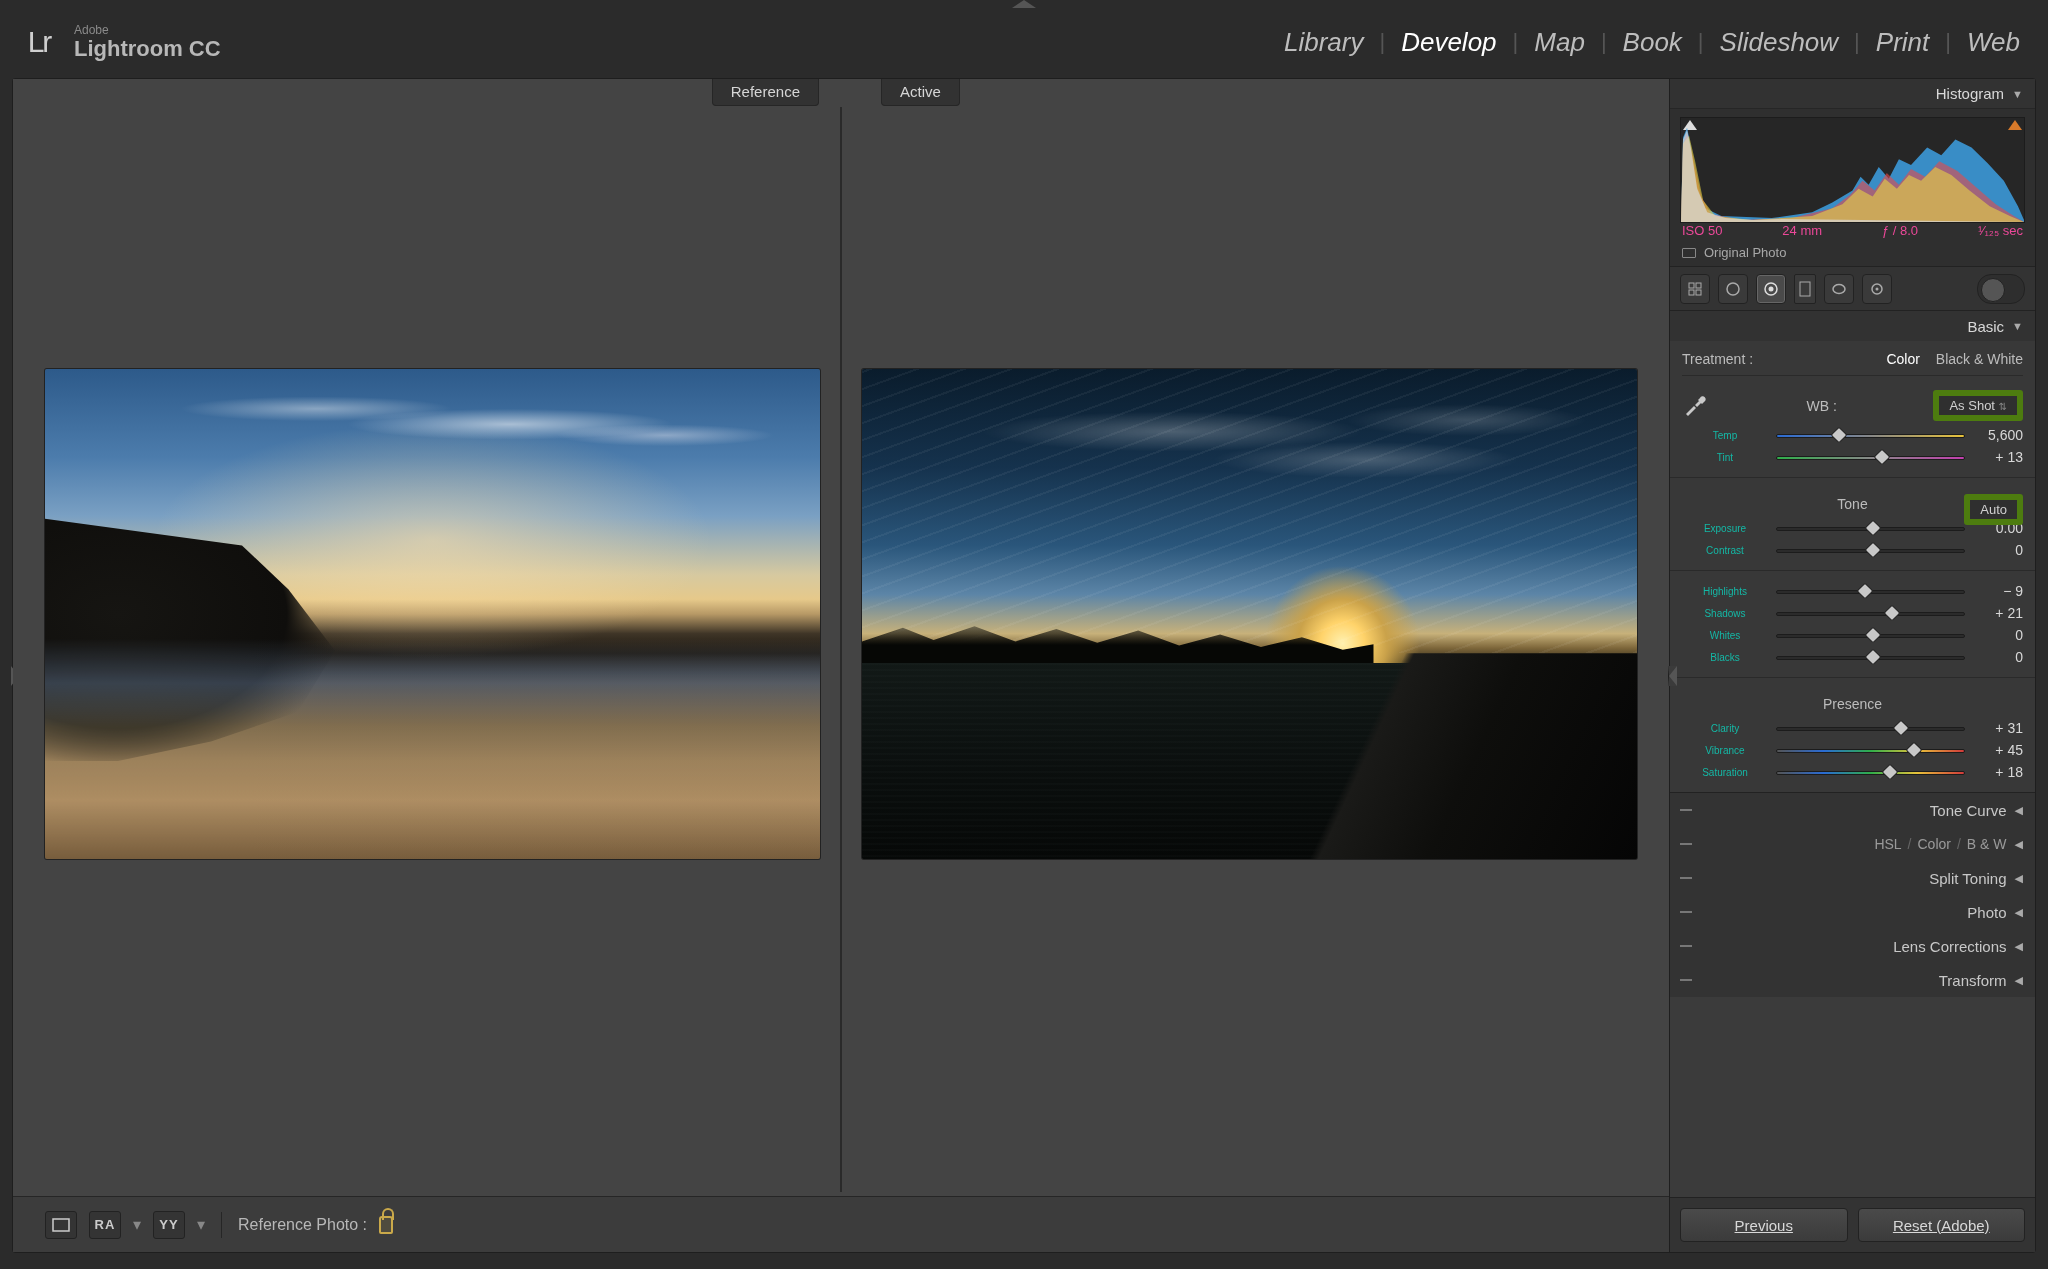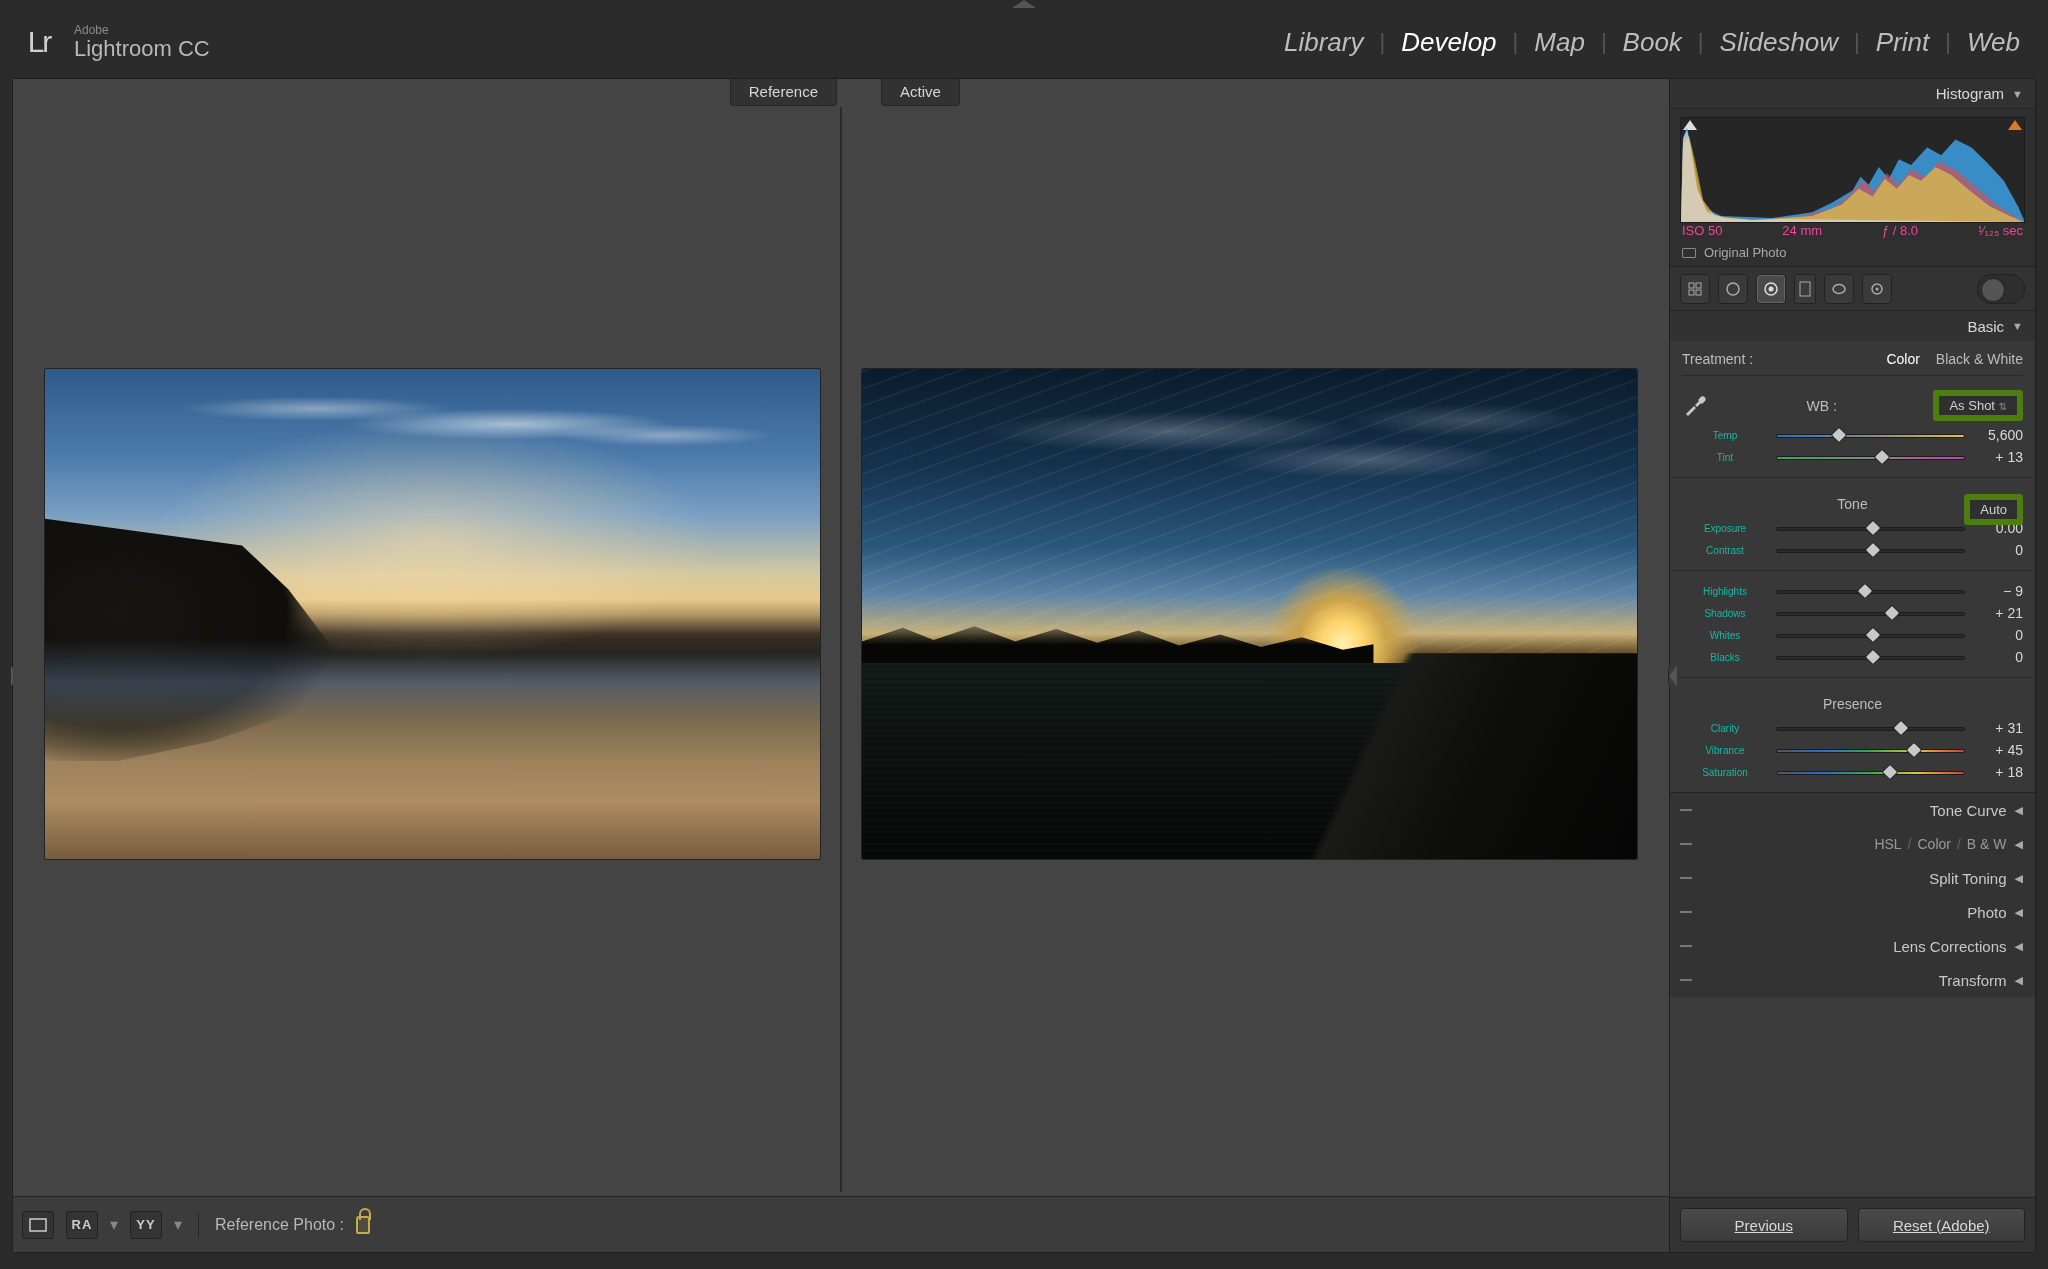--- a/index.html
+++ b/index.html
@@ -8,37 +8,37 @@
 
   
   .top-arrow { position: absolute; top: 0; left: 50%; transform: translateX(-50%); width: 0; height: 0; border-left: 12px solid transparent; border-right: 12px solid transparent; border-bottom: 8px solid #555; }
 
   
   .topbar { position: absolute; top: 12px; left: 0; right: 0; height: 60px; display: flex; justify-content: space-between; align-items: center; padding: 0 28px 0 18px; }
   .brand { display: flex; align-items: center; gap: 14px; }
   .lr-logo { width: 42px; height: 42px; display: flex; align-items: center; justify-content: center; color: #cfcfcf; font-size: 30px; font-weight: 300; letter-spacing: -2px; }
   .brand-text { display: flex; flex-direction: column; line-height: 1.05; }
   .brand-adobe { font-size: 12px; color: #8a8a8a; }
-  .brand-name  { font-size: 22px; color: #b8b8b8; font-weight: 400; }
+  .brand-name  { font-size: 22px; color: #b8b8b8; font-weight: 700; }
   .modules { display: flex; align-items: center; gap: 10px; font-size: 26px; color: #c2c2c2; font-weight: 300; }
   .modules .sep { color: #555; padding: 0 6px; font-size: 22px; }
   .modules .mod { cursor: pointer; color: #bdbdbd; font-style: italic; }
   .modules .mod.active { color: #fff; font-weight: 400; }
 
   
   .workspace { position: absolute; top: 78px; left: 12px; right: 12px; bottom: 16px; border: 1px solid #1e1e1e; background: #444; border-radius: 3px; display: flex; }
 
   .main { flex: 1; position: relative; background: #444; }
   .right { width: 366px; background: #3b3b3b; border-left: 1px solid #1e1e1e; display: flex; flex-direction: column; }
 
   
   .view-tabs { position: absolute; top: 0; left: 0; right: 0; height: 28px; display: flex; }
   .view-half { flex: 1; position: relative; }
   .view-tab { position: absolute; top: 0; right: 6px; background: #323232; color: #d6d6d6; font-size: 15px; padding: 4px 18px 5px; border: 1px solid #262626; border-top: none; border-radius: 0 0 4px 4px; }
-  .view-tab.left  { right: 4px; }
+  .view-tab.left  { right: 22px; }
   .view-tab.right-tab { right: auto; left: 40px; }
 
   .split { position: absolute; top: 28px; bottom: 60px; left: 0; right: 0; display: flex; }
   .pane { flex: 1; position: relative; background: #444; }
   .divider { width: 2px; background: #2a2a2a; }
   .photo { position: absolute; left: 32px; right: 20px; top: 262px; height: 490px; border-radius: 2px; box-shadow: 0 0 0 1px #222; overflow: hidden; }
   .photo.rightpane { left: 20px; right: 32px; }
 
   
   .photo-ref-sky { position:absolute; inset:0;
@@ -88,21 +88,21 @@
     background: linear-gradient(115deg, rgba(10,10,10,0) 0%, rgba(10,10,10,0) 30%, #1a1a18 32%, #0e0e0c 55%, #050505 100%);
     clip-path: polygon(30% 0, 100% 0, 100% 100%, 0 100%, 18% 35%);
   }
 
   
   .edge-arrow { position: absolute; top: 50%; width: 0; height: 0; }
   .edge-arrow.left  { left: -2px;  border-top: 10px solid transparent; border-bottom: 10px solid transparent; border-left: 8px solid #555; }
   .edge-arrow.right { right: 358px; border-top: 10px solid transparent; border-bottom: 10px solid transparent; border-right: 8px solid #555; }
 
   
-  .bottombar { position: absolute; left: 0; right: 0; bottom: 0; height: 56px; background: #3c3c3c; border-top: 1px solid #262626; display: flex; align-items: center; padding: 0 9px; gap: 12px; font-size: 16px; color: #b8b8b8; }
+  .bottombar { position: absolute; left: 0; right: 0; bottom: 0; height: 56px; background: #3c3c3c; border-top: 1px solid #262626; display: flex; align-items: center; padding: 0 32px; gap: 12px; font-size: 16px; color: #b8b8b8; }
   .tb-btn { display:inline-flex; align-items:center; justify-content:center; height:28px; min-width:32px; padding:0 4px; background:#343434; border:1px solid #222; border-radius:3px; color:#ccc; font-size:13px; font-weight:600; letter-spacing:1px; }
   .tb-sep { width:1px; height:26px; background:#262626; margin:0 4px; }
   .lock { width:14px; height:18px; border:2px solid #caa94a; border-radius:3px 3px 2px 2px; position:relative; background:#caa94a22; }
   .lock::before { content:""; position:absolute; top:-10px; left:1px; width:8px; height:10px; border:2px solid #caa94a; border-bottom:none; border-radius:6px 6px 0 0; }
 
   
   .panel-header { height: 30px; background: #323232; display:flex; align-items:center; justify-content:flex-end; padding: 0 12px; color:#d8d8d8; font-size:15px; border-bottom:1px solid #262626; gap:8px; }
   .panel-header .tri { font-size:11px; color:#aaa; }
   .histogram { height: 158px; background:#2f2f2f; border-bottom:1px solid #222; padding:6px 10px 4px; position:relative; }
   .histo-box { position:absolute; left:10px; right:10px; top:8px; height:106px; background:#262626; border:1px solid #1c1c1c; overflow:hidden; }

